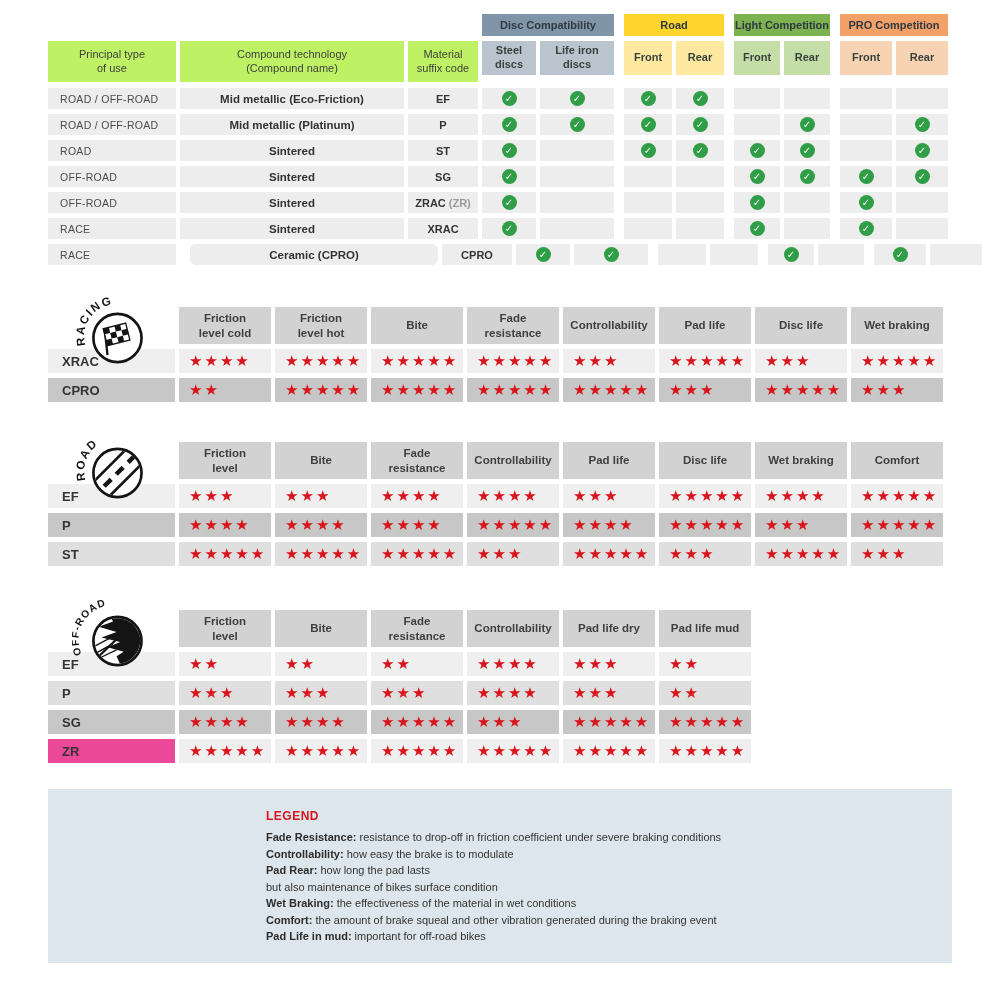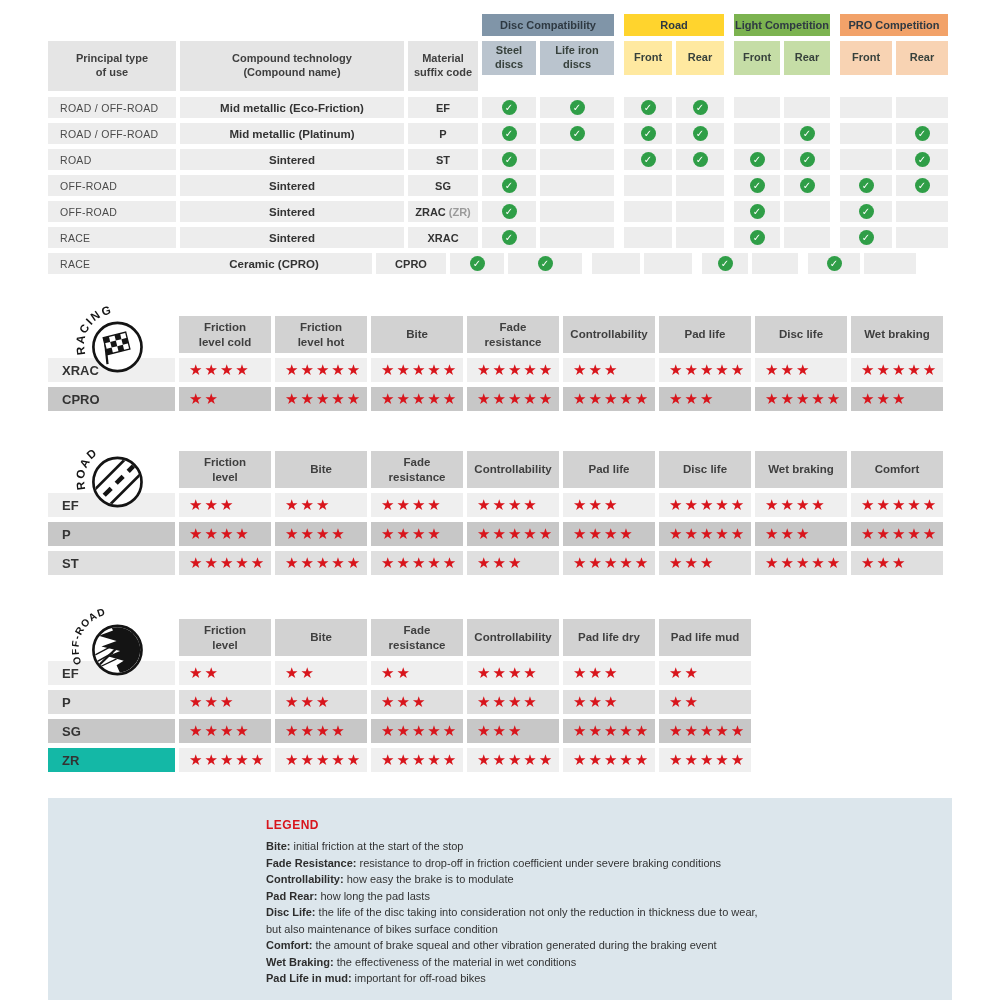--- a/index.html
+++ b/index.html
@@ -5,21 +5,21 @@
   html,body { margin:0; padding:0; background:#ffffff; }
   body { width:1000px; height:1000px; font-family:"Liberation Sans", sans-serif; color:#3d3d3d; overflow:hidden; }
   .wrap { position:relative; padding:14px 0 0 48px; box-sizing:border-box; }
 
   
   .cell { box-sizing:border-box; display:flex; align-items:center; justify-content:center; text-align:center; }
 
   
   .compat-row { display:flex; margin-bottom:5px; }
   .group-h { height:22px; font-size:11px; font-weight:bold; color:#2e3942; }
-  .colhead { height:50px; background:#e5e5e5; font-size:11px; font-weight:bold; color:#3f3f3f; white-space:pre-line; line-height:1.25; }
+  .colhead { height:41px; background:#bef264; font-size:11px; font-weight:normal; color:#3f3f3f; white-space:pre-line; line-height:1.25; }
   .sub-h { height:34px; font-size:11px; font-weight:bold; color:#37413c; white-space:pre-line; line-height:1.25; }
   .dcell { height:21px; background:#ededed; }
   .use-cell { justify-content:flex-start; padding-left:12px; font-size:10.5px; color:#4a4a4a; letter-spacing:0.3px; text-align:left; }
   .comp-cell { font-size:11.5px; font-weight:600; color:#333; }
   .suf-cell { font-size:11px; font-weight:bold; color:#333; }
   .suf-note { color:#9a9a9a; margin-left:3px; font-weight:bold; }
   .chk { width:15px; height:15px; border-radius:50%; display:flex; align-items:center; justify-content:center;
          color:#fff; font-size:10px; font-weight:bold; font-family:"DejaVu Sans", sans-serif; }
 
   
@@ -208,21 +208,21 @@
           <span class="chk" style="background: rgb(47, 158, 71);">✓</span>
         </div>
         <div class="cell dcell" style="width: 46px; margin-left: 4px;"></div>
         <div class="cell dcell" style="width: 52px; margin-left: 10px;">
           <span class="chk" style="background: rgb(47, 158, 71);">✓</span>
         </div>
         <div class="cell dcell" style="width: 52px; margin-left: 4px;"></div>
       </div>
       <div class="compat-row">
         <div class="cell dcell use-cell" style="width: 128px;">RACE</div>
-        <div class="cell dcell comp-cell" style="width: 196px; margin-left: 0;">Ceramic (CPRO)</div>
+        <div class="cell dcell comp-cell" style="width: 248px; margin-left: 14px; border-radius: 6px;">Ceramic (CPRO)</div>
         <div class="cell dcell suf-cell" style="width: 70px; margin-left: 4px;">
           <span>CPRO</span>
         </div>
         <div class="cell dcell" style="width: 54px; margin-left: 4px;">
           <span class="chk" style="background: rgb(47, 158, 71);">✓</span>
         </div>
         <div class="cell dcell" style="width: 74px; margin-left: 4px;">
           <span class="chk" style="background: rgb(47, 158, 71);">✓</span>
         </div>
         <div class="cell dcell" style="width: 48px; margin-left: 10px;"></div>
@@ -506,21 +506,21 @@
           </div>
           <div class="rcell" style="background: rgb(199, 199, 199);">
             <span class="stars" title="3/5" style="color: rgb(216, 21, 28);">★★★</span>
           </div>
           <div class="rcell" style="background: rgb(199, 199, 199);">
             <span class="stars" title="5/5" style="color: rgb(216, 21, 28);">★★★★★</span>
           </div>
           <div class="rcell" style="background: rgb(199, 199, 199);">
             <span class="stars" title="5/5" style="color: rgb(216, 21, 28);">★★★★★</span>
           </div>
-          <div class="rlabel" style="background: #14b8a6;">ZR</div>
+          <div class="rlabel" style="background: #ec4899;">ZR</div>
           <div class="rcell" style="background: rgb(239, 239, 239);">
             <span class="stars" title="5/5" style="color: rgb(216, 21, 28);">★★★★★</span>
           </div>
           <div class="rcell" style="background: rgb(239, 239, 239);">
             <span class="stars" title="5/5" style="color: rgb(216, 21, 28);">★★★★★</span>
           </div>
           <div class="rcell" style="background: rgb(239, 239, 239);">
             <span class="stars" title="5/5" style="color: rgb(216, 21, 28);">★★★★★</span>
           </div>
           <div class="rcell" style="background: rgb(239, 239, 239);">
@@ -531,24 +531,22 @@
           </div>
           <div class="rcell" style="background: rgb(239, 239, 239);">
             <span class="stars" title="5/5" style="color: rgb(216, 21, 28);">★★★★★</span>
           </div>
         </div>
       </section>
     </div>
   <div class="legend-box" id="legend" style="background: rgb(220, 230, 236);">
     <div class="legend-title" style="color: rgb(216, 21, 28);">LEGEND</div>
     <div id="legend-lines">
-        <div class="lline"><span class="lterm">Bite:</span> initial friction at the start of the stop</div>
         <div class="lline"><span class="lterm">Fade Resistance:</span> resistance to drop-off in friction coefficient under severe braking conditions</div>
         <div class="lline"><span class="lterm">Controllability:</span> how easy the brake is to modulate</div>
         <div class="lline"><span class="lterm">Pad Rear:</span> how long the pad lasts</div>
-        <div class="lline"><span class="lterm">Disc Life:</span> the life of the disc taking into consideration not only the reduction in thickness due to wear,</div>
         <div class="lline">but also maintenance of bikes surface condition</div>
+        <div class="lline"><span class="lterm">Wet Braking:</span> the effectiveness of the material in wet conditions</div>
         <div class="lline"><span class="lterm">Comfort:</span> the amount of brake squeal and other vibration generated during the braking event</div>
-        <div class="lline"><span class="lterm">Wet Braking:</span> the effectiveness of the material in wet conditions</div>
         <div class="lline"><span class="lterm">Pad Life in mud:</span> important for off-road bikes</div>
       </div>
   </div>
 </div>
 
 </body></html>

